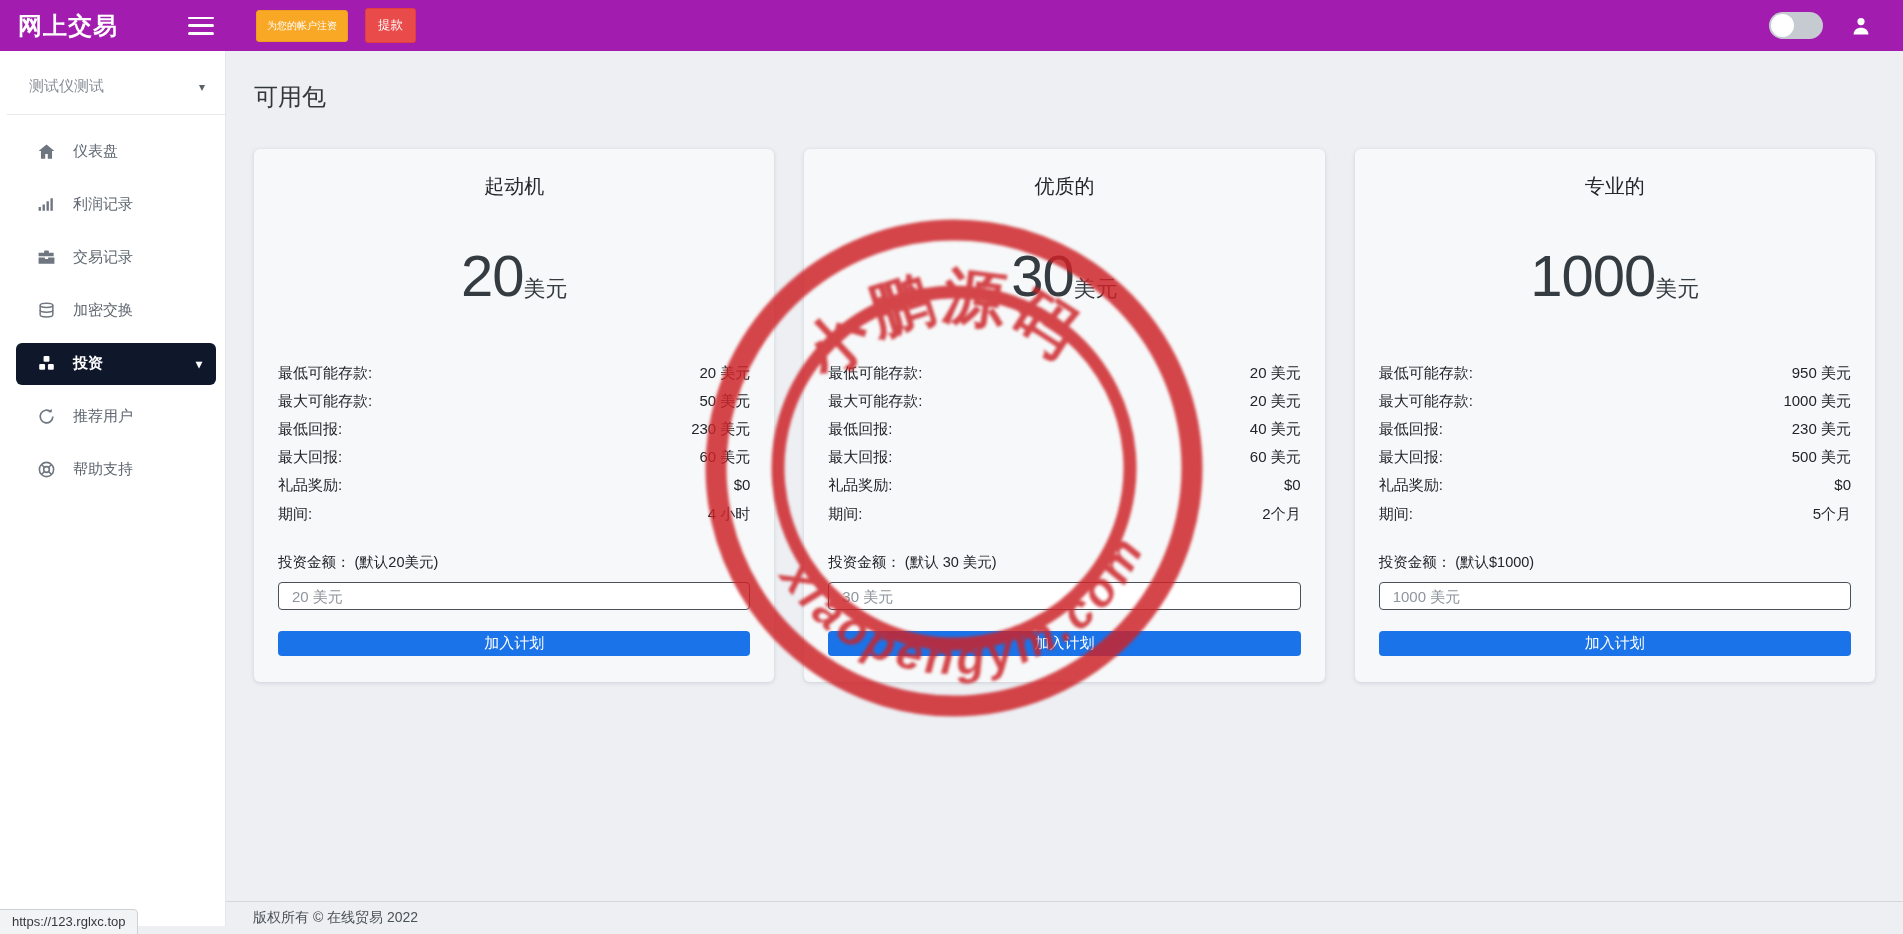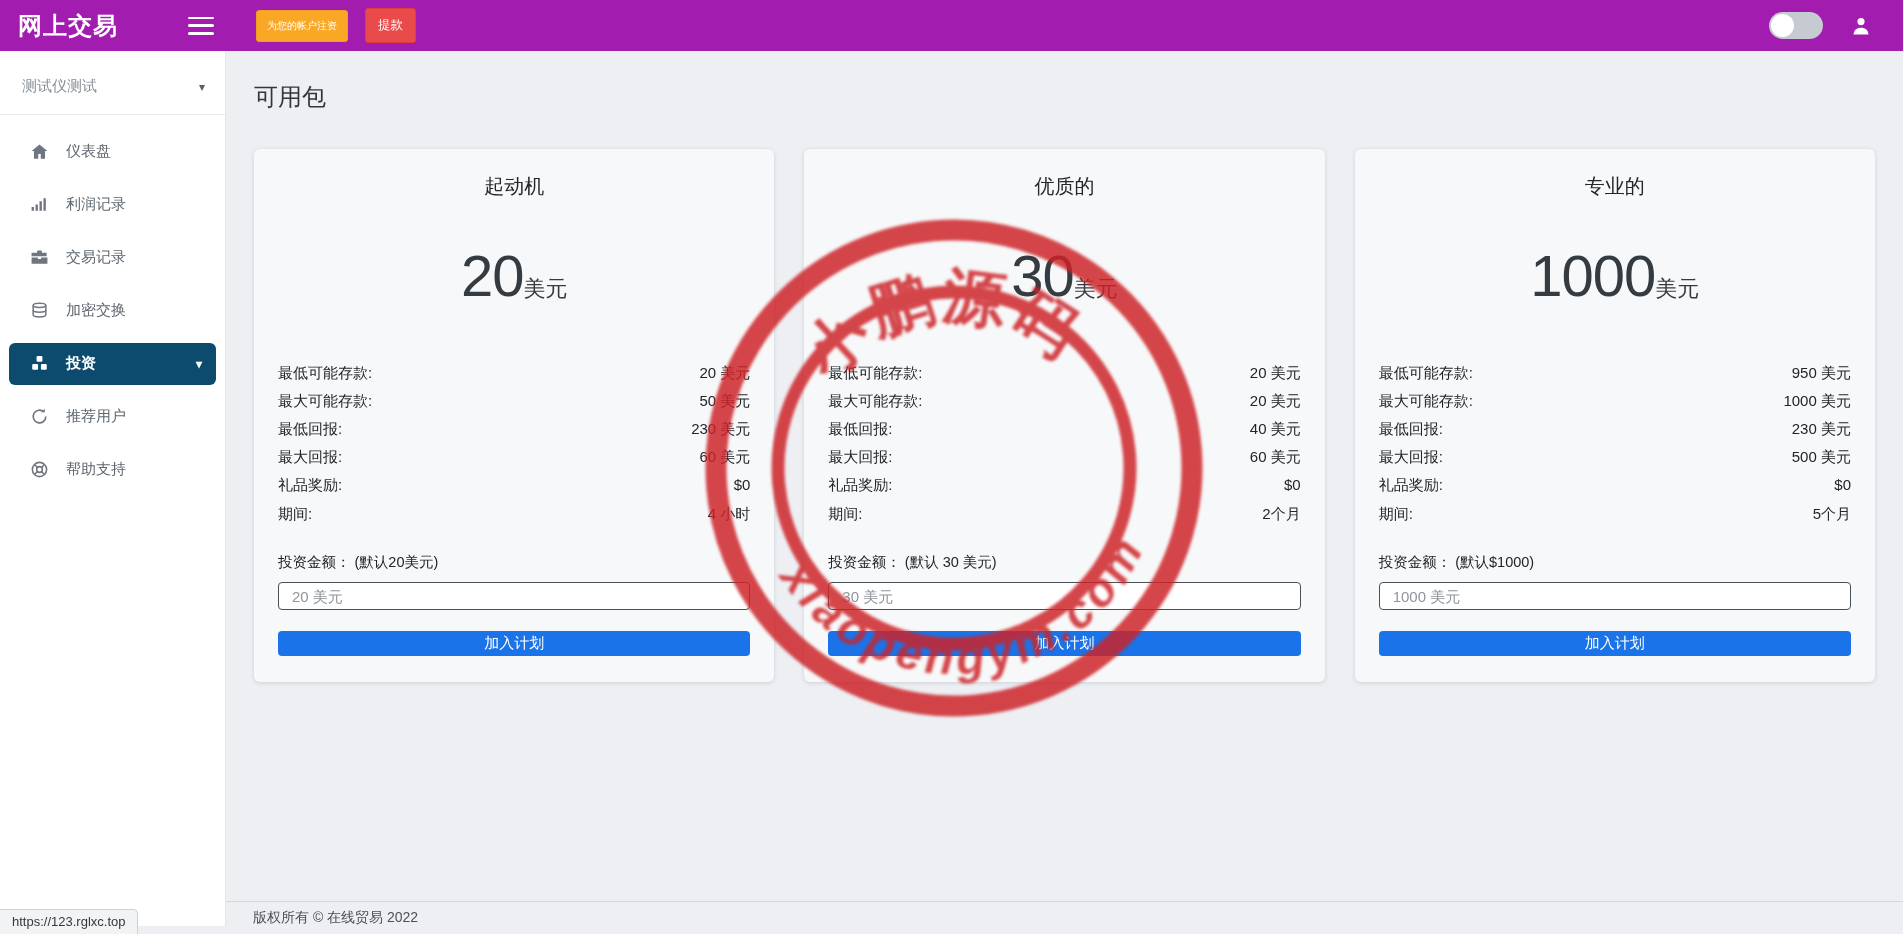--- a/index.html
+++ b/index.html
@@ -28,37 +28,37 @@
     background:#e94b4b; color:#fff; border:1px solid #e23d3d; border-radius:3px;
     font-size:12.5px; padding:8px 12px; cursor:pointer; font-family:inherit;
   }
   .header-right { margin-left:auto; display:flex; align-items:center; gap:26px; padding-right:30px; }
   .toggle { width:54px; height:27px; background:#c6cbd1; border-radius:14px; position:relative; cursor:pointer; }
   .toggle .knob { position:absolute; left:2px; top:2px; width:23px; height:23px; background:#fff; border-radius:50%; }
   .user-icon { width:24px; height:24px; color:#fff; cursor:pointer; }
   
   .sidebar {
     position:absolute; top:51px; left:0; width:226px; bottom:8px;
-    background:#fff; border-right:1px solid #e4e7eb; z-index:4;
+    background:#fff; border-right:1px solid #e4e7eb; z-index:4;padding-left:7px;
   }
   .account-row {
     display:flex; justify-content:space-between; align-items:center;
     padding:26px 20px 18px 22px; font-size:15px; color:#878d96;
     border-bottom:1px solid #e8eaee; cursor:pointer;
   }
   .account-row .caret { color:#596066; font-size:12px; }
   .nav { padding-top:10px; }
   .nav-slot { height:53px; display:flex; align-items:center; }
   .nav-item {
     display:flex; align-items:center; gap:17px; width:100%;
     padding:0 16px 0 30px; color:#5f6770; font-size:15px; cursor:pointer; height:100%;
   }
   .nav-item .nicon { width:19px; height:19px; color:#6f7680; flex:0 0 19px; }
   .nav-item.active {
-    background:#0c4a6e; color:#fff; border-radius:6px;
+    background:#0f172a; color:#fff; border-radius:6px;
     margin:0 9px; padding:0 14px 0 21px; height:42px; font-weight:bold;
   }
   .nav-item.active .nicon { color:#fff; }
   .nav-item.active .caret { margin-left:auto; font-size:12px; color:#fff; }
   
   .main { position:absolute; left:226px; top:51px; right:0; bottom:0; background:#edeff3; }
   .page-title { margin:30px 0 0 28px; font-size:24px; font-weight:400; color:#32373c; }
   .cards { display:flex; gap:30px; margin:36px 28px 0 28px; }
   .card {
     flex:1; background:#f7f8f9; border-radius:6px; padding:24px 24px 26px;

